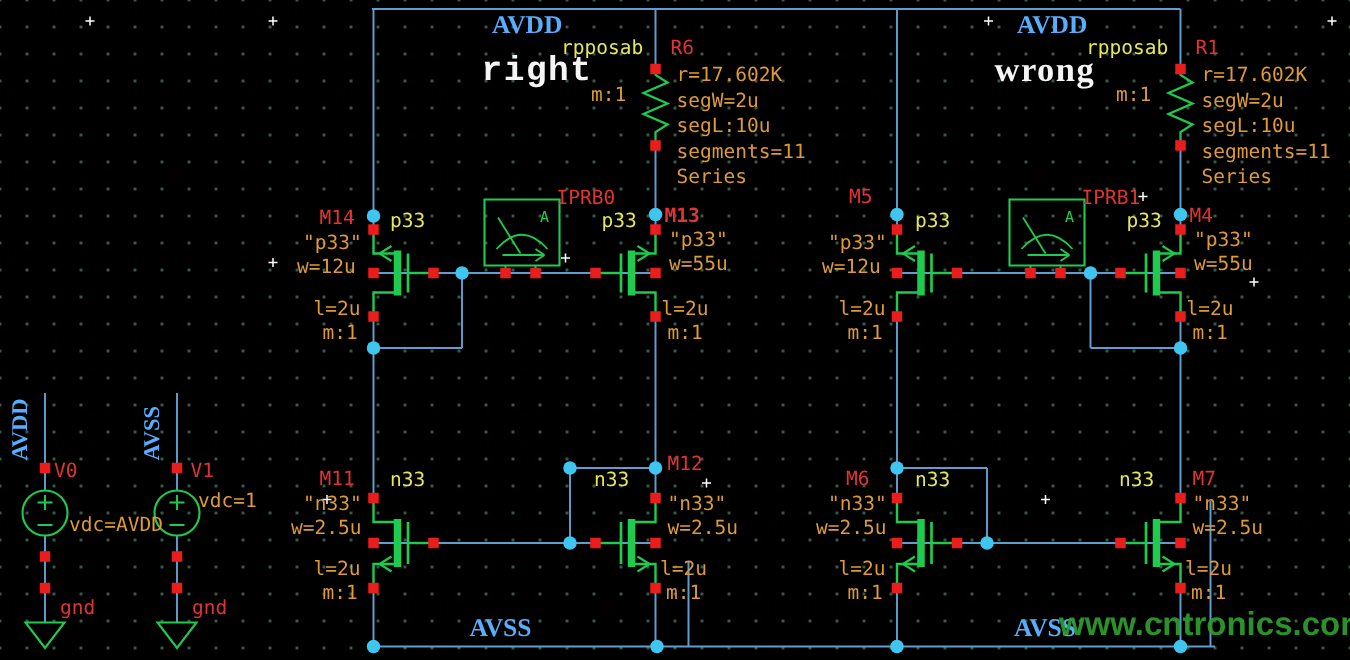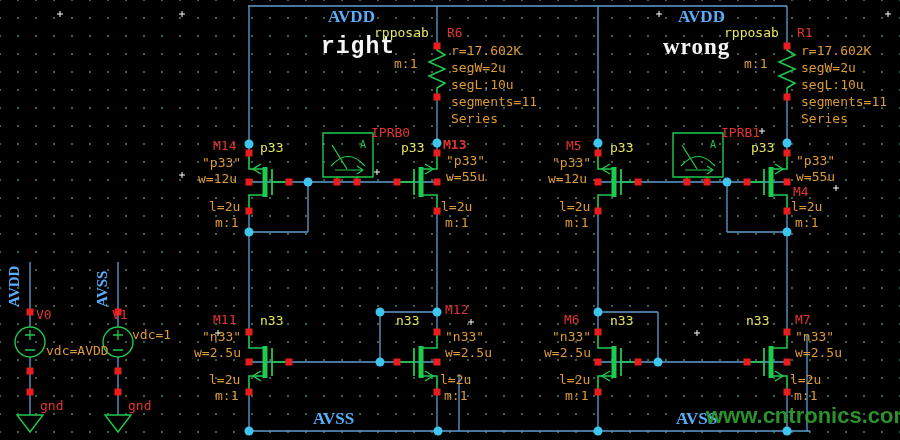--- a/index.html
+++ b/index.html
@@ -240,21 +240,21 @@
         <path d="M833,188 h6 M836,185 v6" stroke="#fff" stroke-width="1" fill="none"></path>
         <path d="M694,333 h6 M697,330 v6" stroke="#fff" stroke-width="1" fill="none"></path>
       </g>
     </svg>
   <div id="labels">
       <div class="lbl vnet" style="left: 6px; top: 307px;">AVDD</div>
       <div class="lbl red" style="left: 36px; top: 308px;">V0</div>
       <div class="lbl org" style="left: 46px; top: 344px;">vdc=AVDD</div>
       <div class="lbl red" style="left: 40px; top: 399px;">gnd</div>
       <div class="lbl vnet" style="left: 94px; top: 307px;">AVSS</div>
-      <div class="lbl red" style="left: 112px; top: 308px;">V1</div>
+      <div class="lbl red" style="left: 127px; top: 308px;">V1</div>
       <div class="lbl org" style="left: 132px; top: 328px;">vdc=1</div>
       <div class="lbl red" style="left: 128px; top: 399px;">gnd</div>
       <div class="lbl net" style="left: 328px; top: 7px;">AVDD</div>
       <div class="lbl title" style="left: 321px; top: 34px; font-family: Liberation Mono, monospace;">right</div>
       <div class="lbl yel" style="left: 374px; top: 26px;">rpposab</div>
       <div class="lbl red" style="left: 447px; top: 26px;">R6</div>
       <div class="lbl org" style="left: 394px; top: 57px;">m:1</div>
       <div class="lbl org" style="left: 451px; top: 44px;">r=17.602K</div>
       <div class="lbl org" style="left: 451px; top: 61px;">segW=2u</div>
       <div class="lbl org" style="left: 451px; top: 78px;">segL:10u</div>
@@ -289,29 +289,29 @@
       <div class="lbl net" style="left: 678px; top: 7px;">AVDD</div>
       <div class="lbl title" style="left: 663px; top: 34px;">wrong</div>
       <div class="lbl yel" style="left: 724px; top: 26px;">rpposab</div>
       <div class="lbl red" style="left: 797px; top: 26px;">R1</div>
       <div class="lbl org" style="left: 744px; top: 57px;">m:1</div>
       <div class="lbl org" style="left: 801px; top: 44px;">r=17.602K</div>
       <div class="lbl org" style="left: 801px; top: 61px;">segW=2u</div>
       <div class="lbl org" style="left: 801px; top: 78px;">segL:10u</div>
       <div class="lbl org" style="left: 801px; top: 95px;">segments=11</div>
       <div class="lbl org" style="left: 801px; top: 112px;">Series</div>
-      <div class="lbl red" style="left: 566px; top: 139px; text-align: center;">M5</div>
+      <div class="lbl red" style="left: 566px; top: 125px; text-align: center;">M5</div>
       <div class="lbl yel" style="left: 610px; top: 141px;">p33</div>
       <div class="lbl org" style="left: 552px; top: 156px;">"p33"</div>
       <div class="lbl org" style="left: 548px; top: 172px;">w=12u</div>
       <div class="lbl org" style="left: 559px; top: 200px;">l=2u</div>
       <div class="lbl org" style="left: 565px; top: 216px;">m:1</div>
       <div class="lbl red" style="left: 721px; top: 126px;">IPRB1</div>
       <div class="lbl yel" style="left: 751px; top: 141px;">p33</div>
-      <div class="lbl red" style="left: 793px; top: 138px; margin-top: 47px;">M4</div>
+      <div class="lbl red" style="left: 793px; top: 138px;">M4</div>
       <div class="lbl org" style="left: 796px; top: 154px;">"p33"</div>
       <div class="lbl org" style="left: 796px; top: 170px;">w=55u</div>
       <div class="lbl org" style="left: 791px; top: 200px;">l=2u</div>
       <div class="lbl org" style="left: 795px; top: 216px;">m:1</div>
       <div class="lbl red" style="left: 564px; top: 313px;">M6</div>
       <div class="lbl yel" style="left: 610px; top: 314px;">n33</div>
       <div class="lbl org" style="left: 552px; top: 330px;">"n33"</div>
       <div class="lbl org" style="left: 544px; top: 346px;">w=2.5u</div>
       <div class="lbl org" style="left: 559px; top: 373px;">l=2u</div>
       <div class="lbl org" style="left: 565px; top: 389px;">m:1</div>

